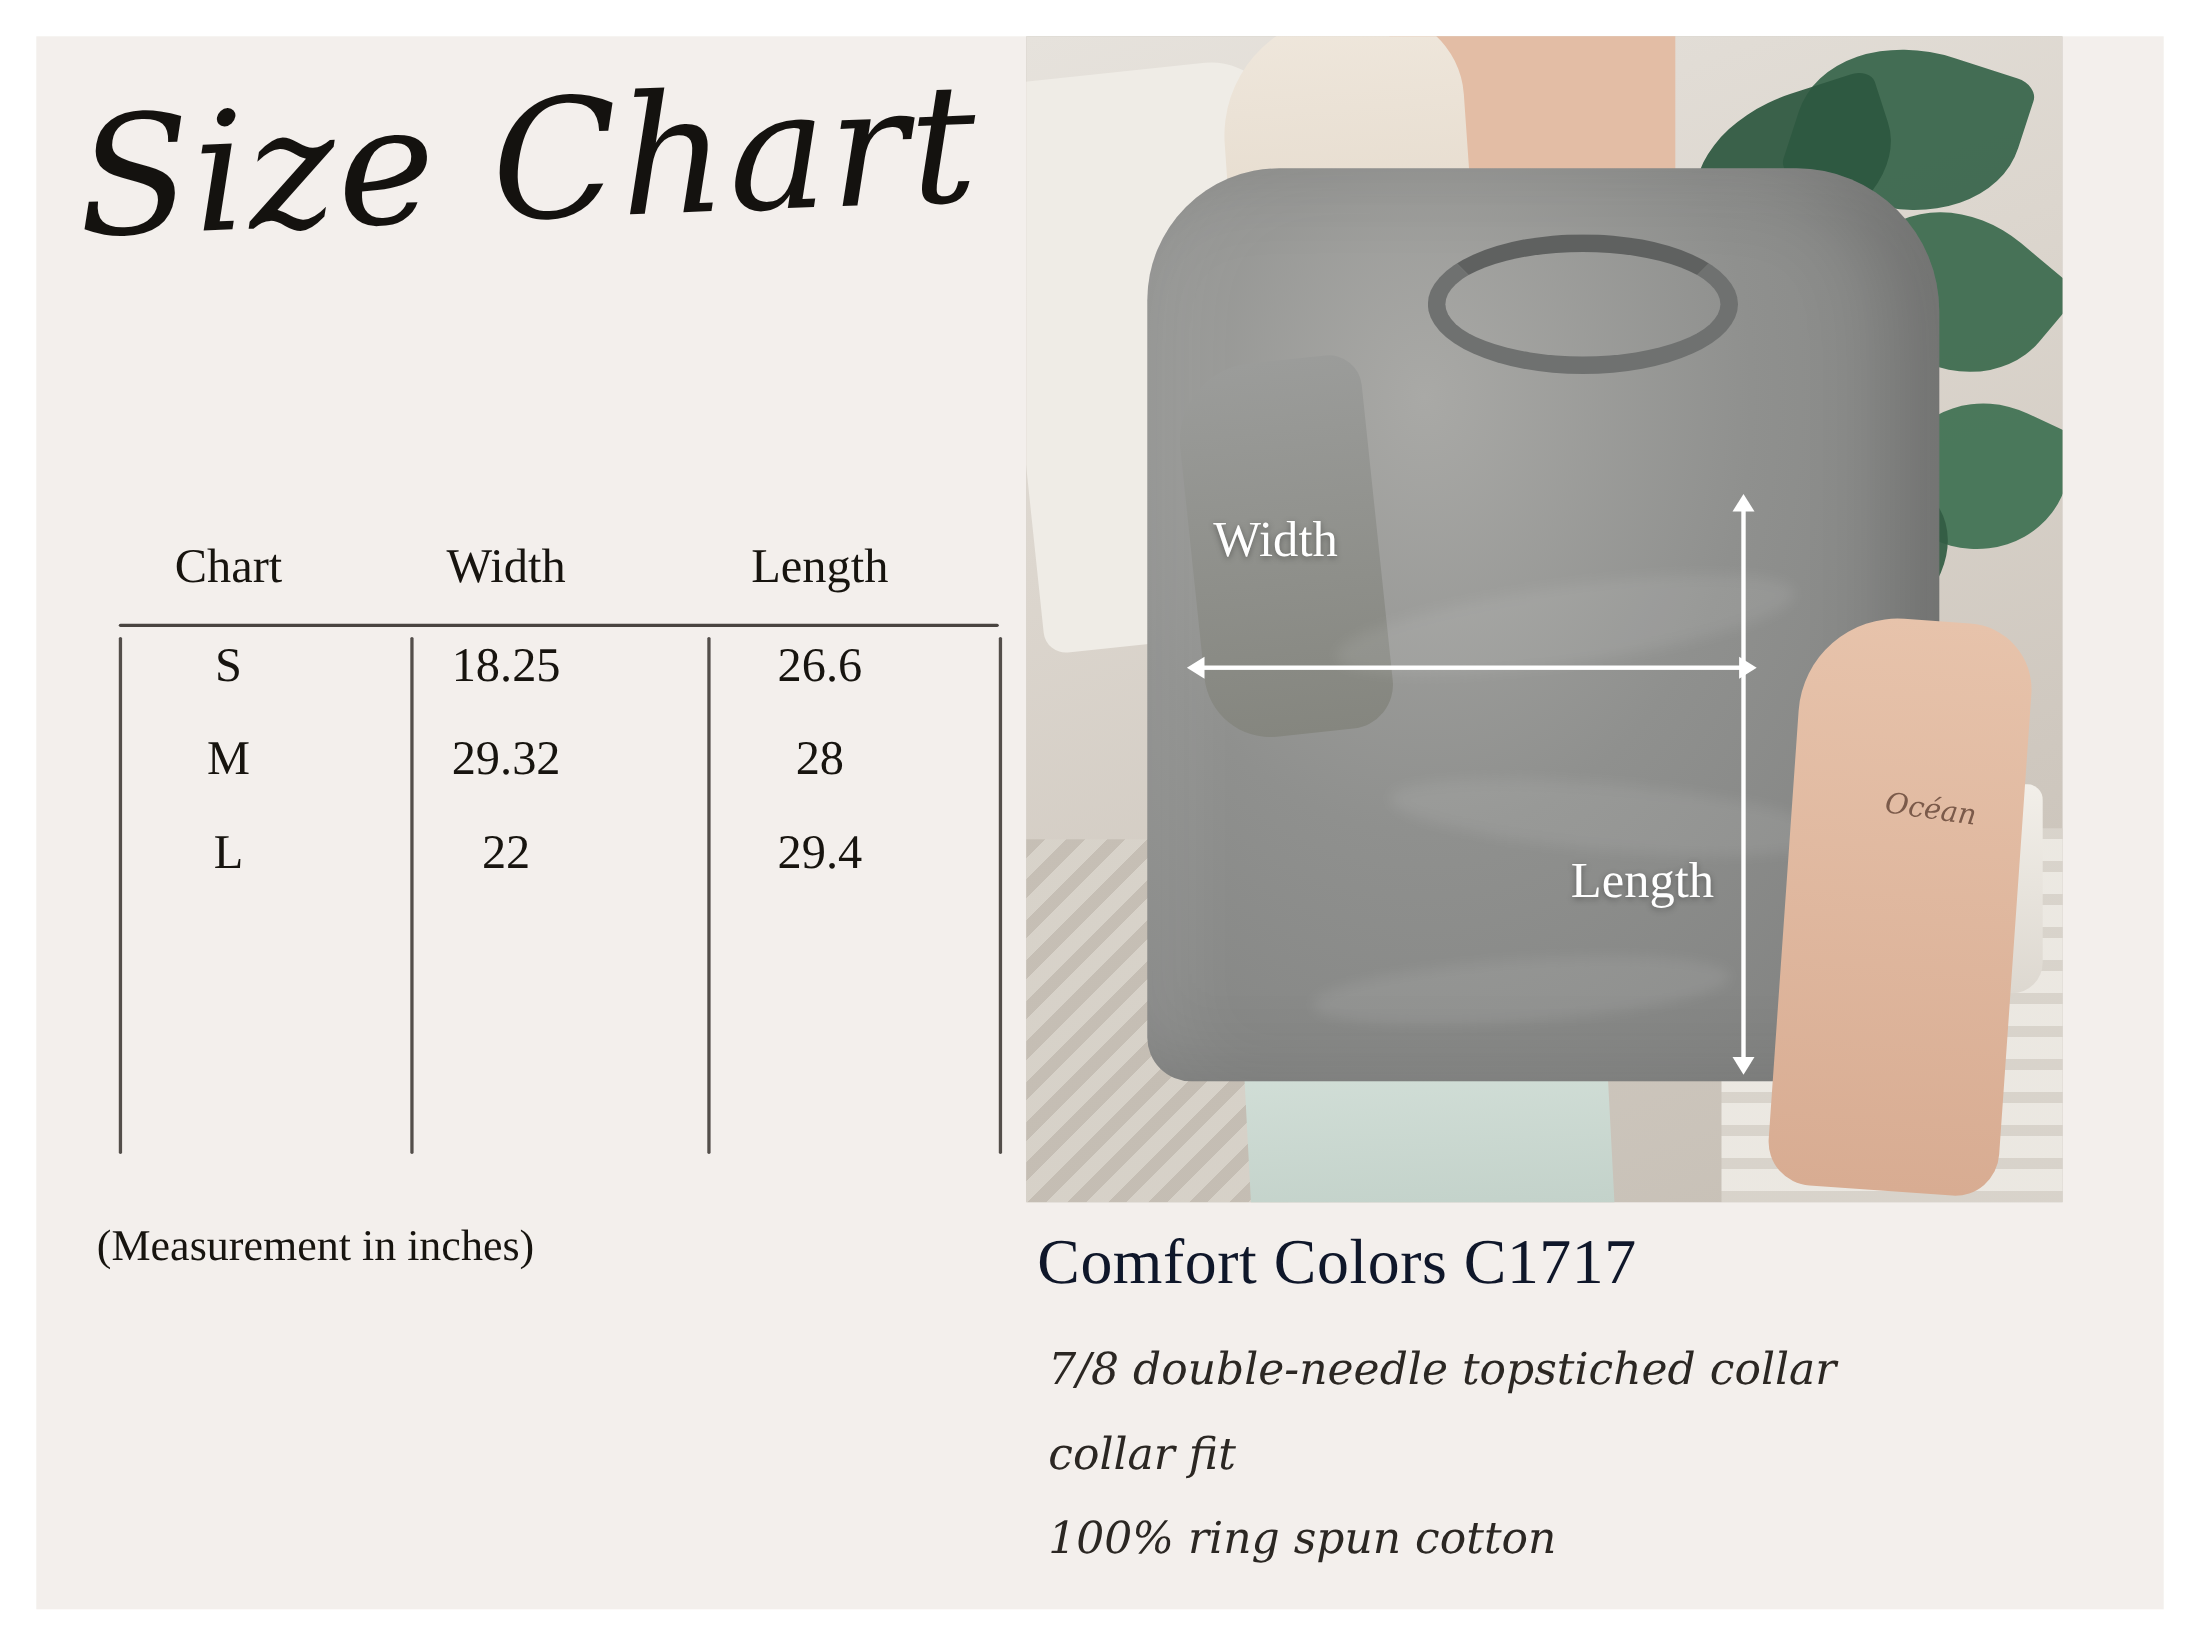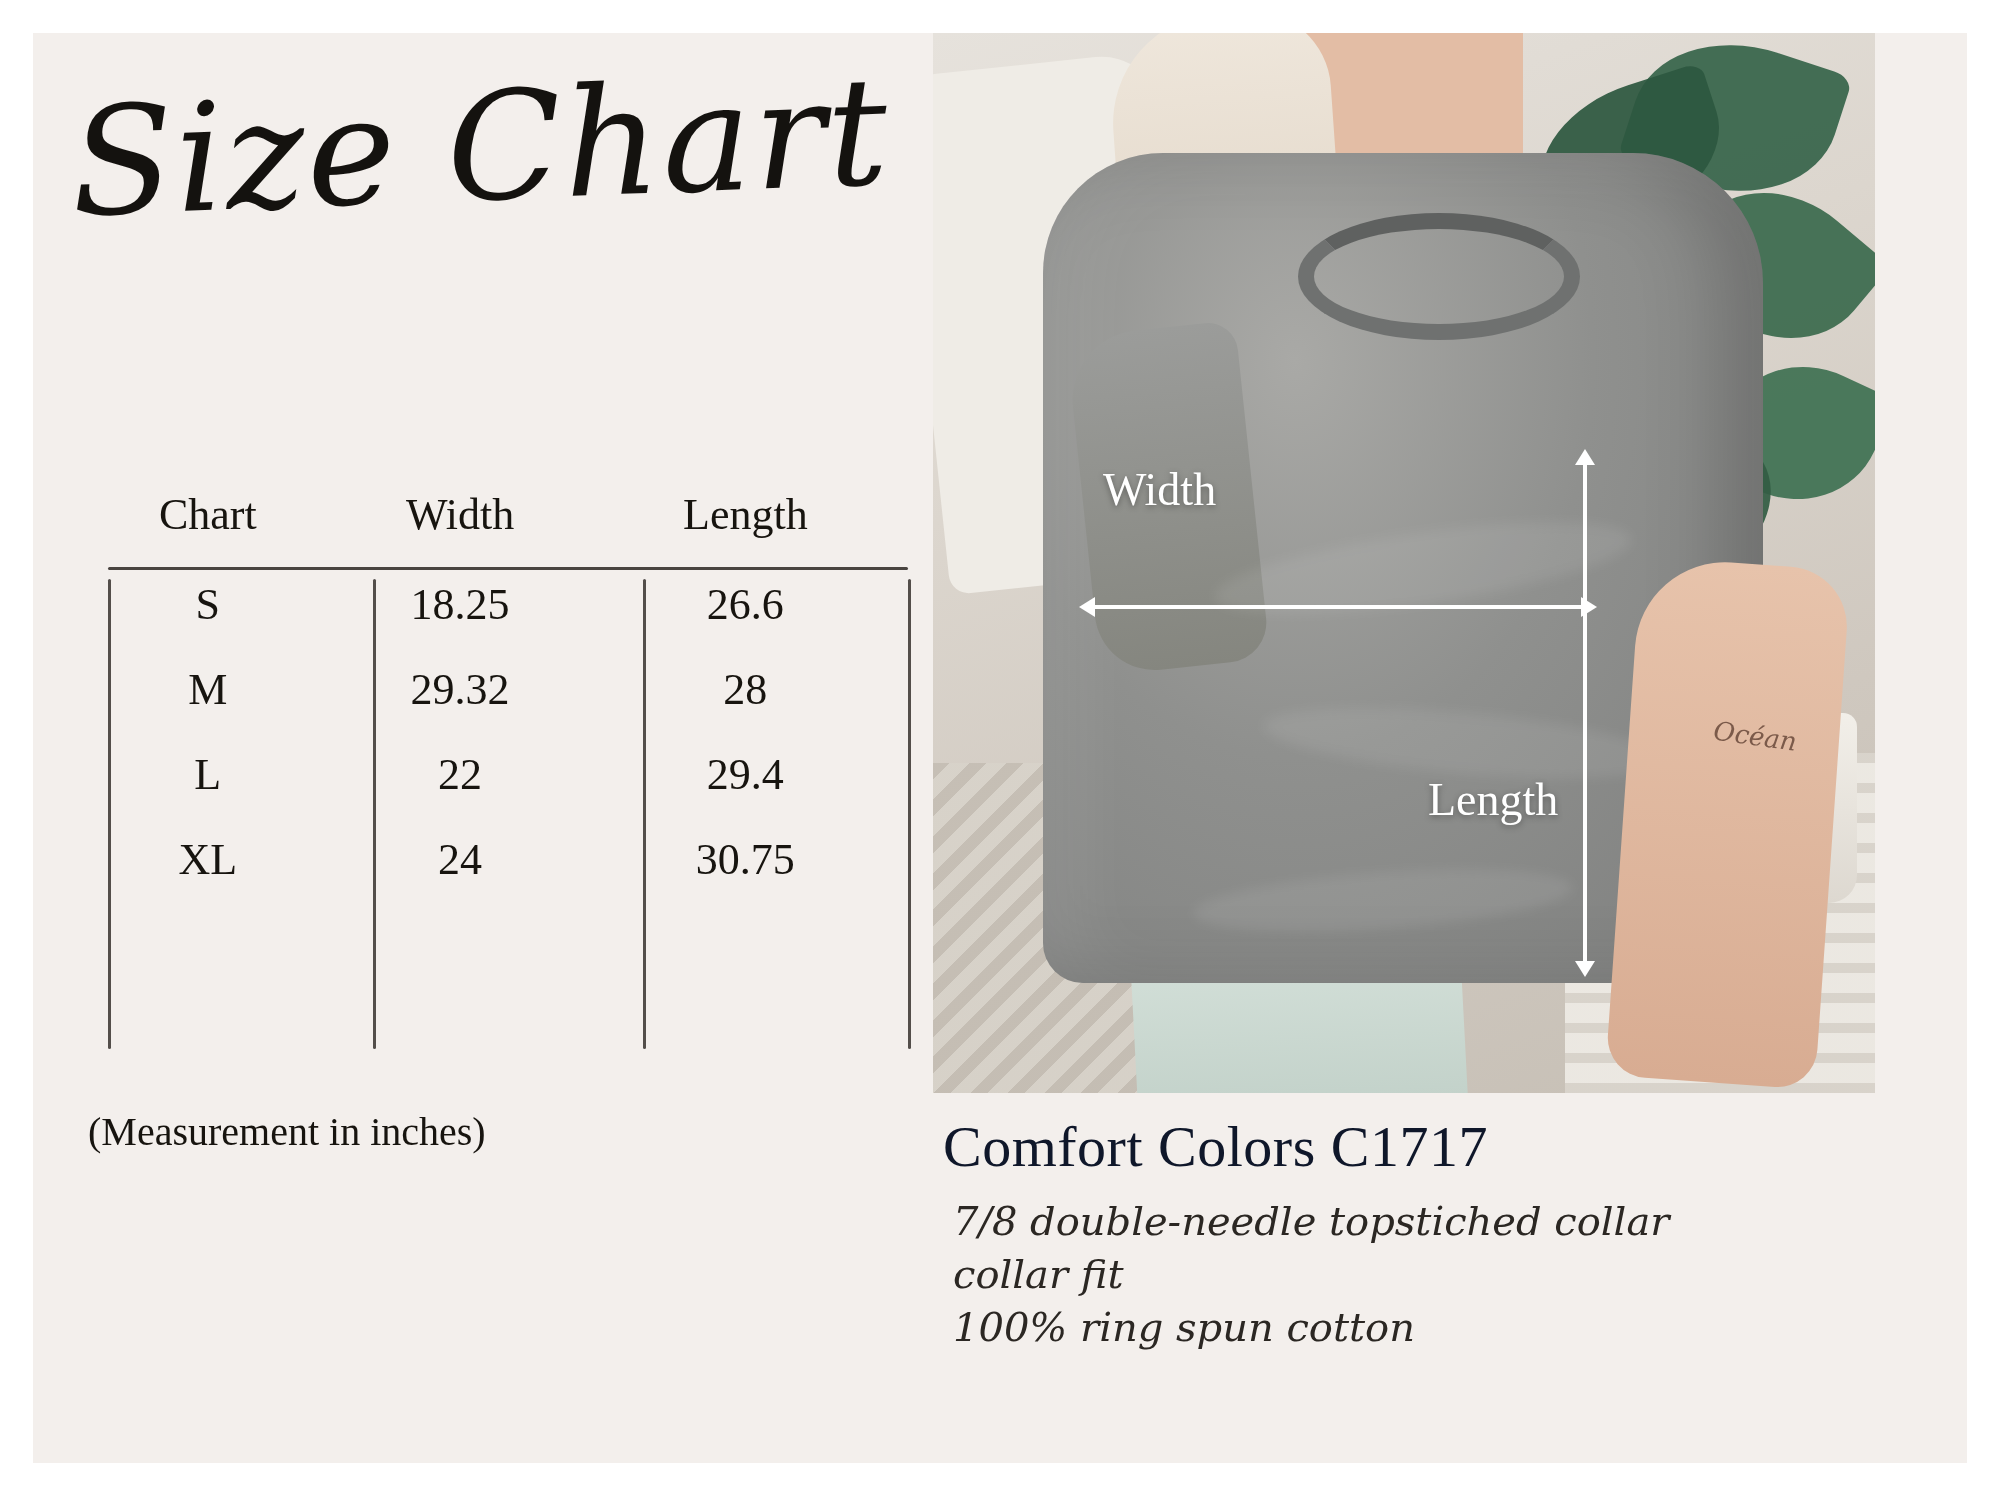--- a/index.html
+++ b/index.html
@@ -363,20 +363,21 @@
     top: 1162px;
     width: 1010px;
   }
   #product-features div {
     font-family: "DejaVu Serif", serif;
     font-style: italic;
     font-size: 40px;
     line-height: 1.33;
     color: #2b2723;
     white-space: nowrap;
+    margin-top: 24px;
   }
 </style>
 </head>
 <body>
 
 <div id="page">
   <div id="canvas"></div>
 
   <div id="left-col">
 
@@ -406,25 +407,20 @@
           <tr>
             <td>M</td>
             <td>29.32</td>
             <td>28</td>
           </tr>
           <tr>
             <td>L</td>
             <td>22</td>
             <td>29.4</td>
           </tr>
-          <tr>
-            <td>XL</td>
-            <td>24</td>
-            <td>30.75</td>
-          </tr>
         </tbody>
       </table>
     </div>
 
     <div id="measure-note">(Measurement in inches)</div>
   </div>
 
   <div id="right-col">
 
     <div id="photo">

